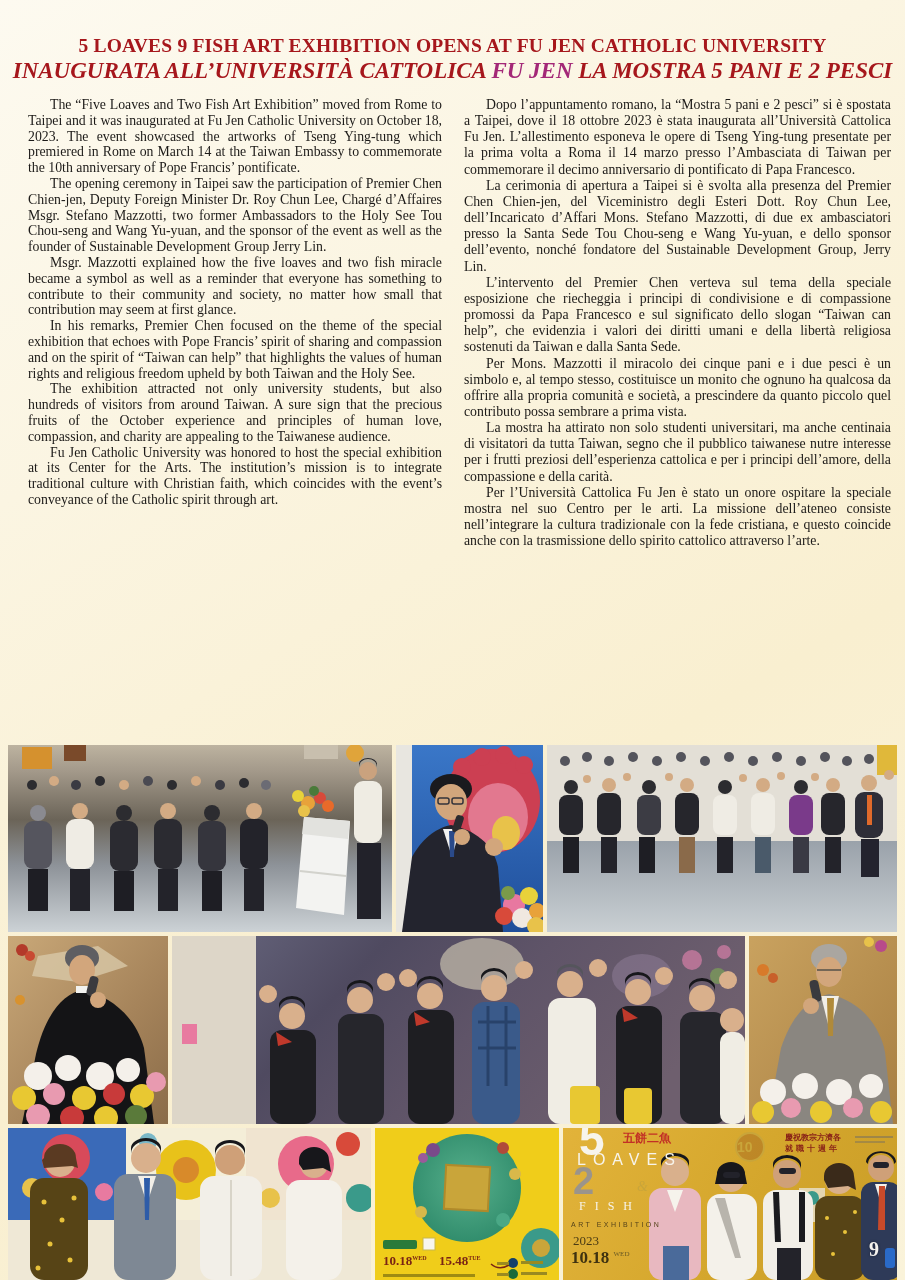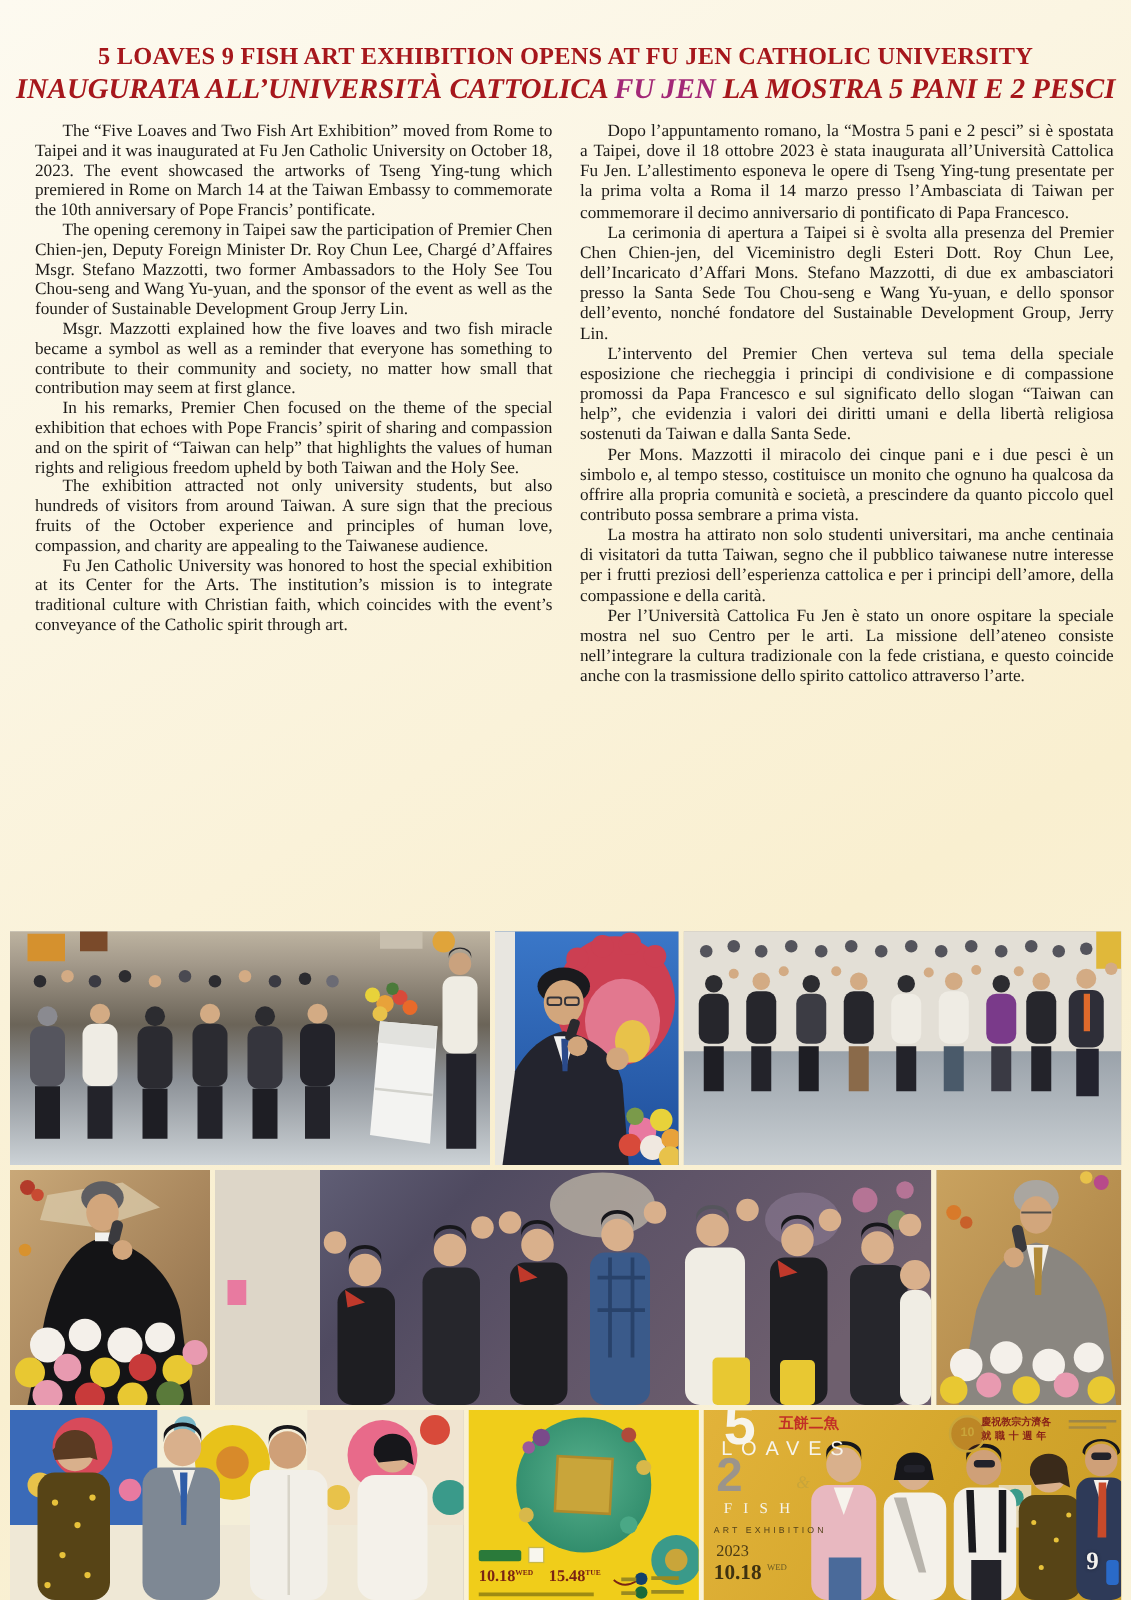--- a/index.html
+++ b/index.html
@@ -24,22 +24,22 @@
   .bn-5{left:16px;top:-12px;font-size:46px;font-weight:bold;color:#f7f4ec;font-family:"Liberation Sans",sans-serif;}
   .bn-cn{left:60px;top:4px;font-size:12px;font-weight:bold;color:#c23026;}
   .bn-loaves{left:14px;top:24px;font-size:16px;letter-spacing:7px;color:#f7f4ec;font-family:"Liberation Sans",sans-serif;}
   .bn-2{left:10px;top:34px;font-size:38px;font-weight:bold;color:#90909a;opacity:.85;font-family:"Liberation Sans",sans-serif;}
   .bn-amp{left:74px;top:52px;font-size:14px;font-style:italic;color:#c9a53a;}
   .bn-fish{left:16px;top:72px;font-size:12px;letter-spacing:9px;color:#f7f4ec;font-family:Liberation Serif, serif;}
   .bn-ae{left:8px;top:93px;font-size:7px;letter-spacing:2.5px;color:#55431a;font-family:"Liberation Sans",sans-serif;}
   .bn-year{left:10px;top:106px;font-size:13px;color:#4a3a14;}
   .bn-date{left:8px;top:121px;font-size:17px;font-weight:bold;color:#3f3210;}
   .bn-day{font-size:7px;vertical-align:super;font-weight:normal;color:#6a5a24;}
-  .bn-10{left:196px;top:4px;width:26px;height:26px;border:2px solid #c9a53a;border-radius:50%;
-         color:#c9a53a;font-size:10px;font-weight:bold;text-align:center;line-height:26px;
+  .bn-10{left:172px;top:4px;width:26px;height:26px;border:2px solid #c9a53a;border-radius:50%;
+         color:#c9a53a;font-size:14px;font-weight:bold;text-align:left;line-height:26px;
          font-family:"Liberation Sans",sans-serif;background:rgba(120,40,20,.25);}
   .bn-an1{left:222px;top:6px;font-size:8px;color:#8a2418;font-weight:bold;}
   .bn-an2{left:222px;top:17px;font-size:8px;color:#8a2418;font-weight:bold;letter-spacing:3px;}
   .bn-tiny{left:292px;top:8px;width:38px;height:2px;background:#8a7a54;opacity:.7;}
   .bn-tiny2{left:292px;top:13px;width:30px;height:2px;background:#8a7a54;opacity:.6;}
   .pagenum{position:absolute;left:869px;top:1238px;font-size:20px;color:#f4f2ee;font-weight:bold;
            text-shadow:0 0 3px rgba(0,0,0,.45);}
 </style>
 </head>
 <body>

